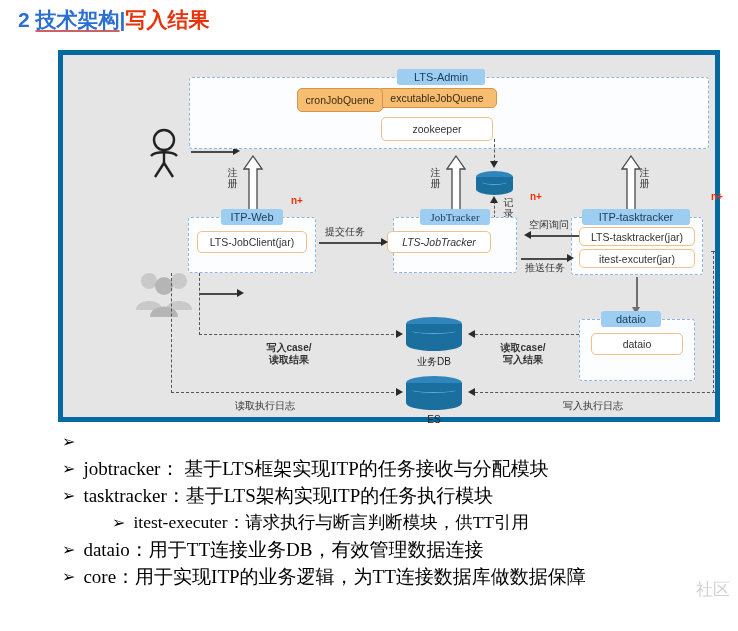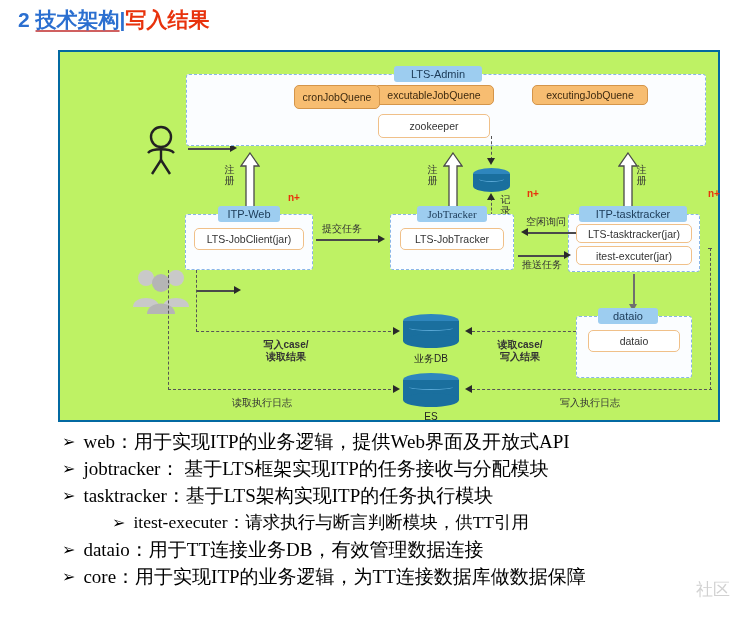--- a/index.html
+++ b/index.html
@@ -28,22 +28,22 @@
     text-underline-offset: 3px;
   }
   #slide-title .bar { color:#2b6fd0; }
   #slide-title .red { color:#e8320c; }
 
   
   #diagram {
     position:absolute;
     left:58px; top:50px;
     width:662px; height:372px;
-    border:2px solid #0369a1;
-    background:#bef264;
+    border:5px solid #0369a1;
+    background:#e5e5e5;
   }
 
   
   .dashbox {
     position:absolute;
     border:1px dashed #8ab6e8;
     border-radius:3px;
     background:#fbfdff;
   }
   .badge {
@@ -203,23 +203,20 @@
 
   <div class="dashbox" style="left:126px; top:22px; width:520px; height:72px; background:#fbfdff;"></div>
   <div class="badge" style="left:334px; top:14px; width:88px;">LTS-Admin</div>
 
   <div class="orangebox" style="left:314px; top:33px; width:120px; height:20px;">
     <span>excutableJobQuene</span>
   </div>
   <div class="orangebox" style="left:234px; top:33px; width:86px; height:24px;">
     <span>cronJobQuene</span>
   </div>
-  <div class="orangebox" style="left:472px; top:33px; width:116px; height:20px;">
-    <span>excutingJobQuene</span>
-  </div>
   <div class="whitebox" style="left:318px; top:62px; width:112px; height:24px;">
     <span>zookeeper</span>
   </div>
 
   <div class="blockarrow" style="left:180px; top:100px;">
     <svg width="20" height="66" viewBox="0 0 20 66">
       <path d="M10 1 L19 14 L14 14 L14 65 L6 65 L6 14 L1 14 Z" fill="#ffffff" stroke="#4a4a4a" stroke-width="1.3"></path>
     </svg>
   </div>
   <div class="vlabel" style="left:164px; top:112px;">注册</div>
@@ -257,21 +254,21 @@
   <div class="nplus" style="left:648px; top:137px; width:8px; line-height:10px;">n+</div>
 
   <div class="dashbox" style="left:125px; top:162px; width:128px; height:56px;"></div>
   <div class="badge" style="left:158px; top:154px; width:62px;">ITP-Web</div>
   <div class="whitebox" style="left:134px; top:176px; width:110px; height:22px;">
     <span>LTS-JobClient(jar)</span>
   </div>
 
   <div class="dashbox" style="left:330px; top:162px; width:124px; height:56px;"></div>
   <div class="badge" style="left:357px; top:154px; width:70px;font-family:Liberation Serif, serif;">JobTracker</div>
-  <div class="whitebox" style="left:340px; top:176px; width:104px; height:22px;">
+  <div class="whitebox" style="left:324px; top:176px; width:104px; height:22px;font-style:italic;">
     <span>LTS-JobTracker</span>
   </div>
 
   <div class="solidline" style="left:256px; top:187px; width:64px; height:1.6px;"></div>
   <div class="ah right" style="left:318px; top:183px;"></div>
   <div class="label" style="left:262px; top:170px;">提交任务</div>
 
   <div class="dashbox" style="left:508px; top:162px; width:132px; height:58px;"></div>
   <div class="badge" style="left:519px; top:154px; width:108px;">ITP-tasktracker</div>
   <div class="whitebox" style="left:516px; top:172px; width:116px; height:19px;">
@@ -338,21 +335,20 @@
   <div class="dashline h" style="left:648px; top:196px; width:4px;"></div>
   <div class="dashline h" style="left:412px; top:337px; width:240px;"></div>
   <div class="ah left" style="left:405px; top:333px;"></div>
   <div class="label" style="left:500px; top:344px;">写入执行日志</div>
 
 </div>
 
 <div id="bullets">
   <div class="bullet">
     <span class="mark">➢</span>
-    <span class="txt">web：用于实现ITP的业务逻辑，提供Web界面及开放式API</span>
   </div>
   <div class="bullet">
     <span class="mark">➢</span>
     <span class="txt">jobtracker： 基于LTS框架实现ITP的任务接收与分配模块</span>
   </div>
   <div class="bullet">
     <span class="mark">➢</span>
     <span class="txt">tasktracker：基于LTS架构实现ITP的任务执行模块</span>
   </div>
   <div class="bullet sub">

